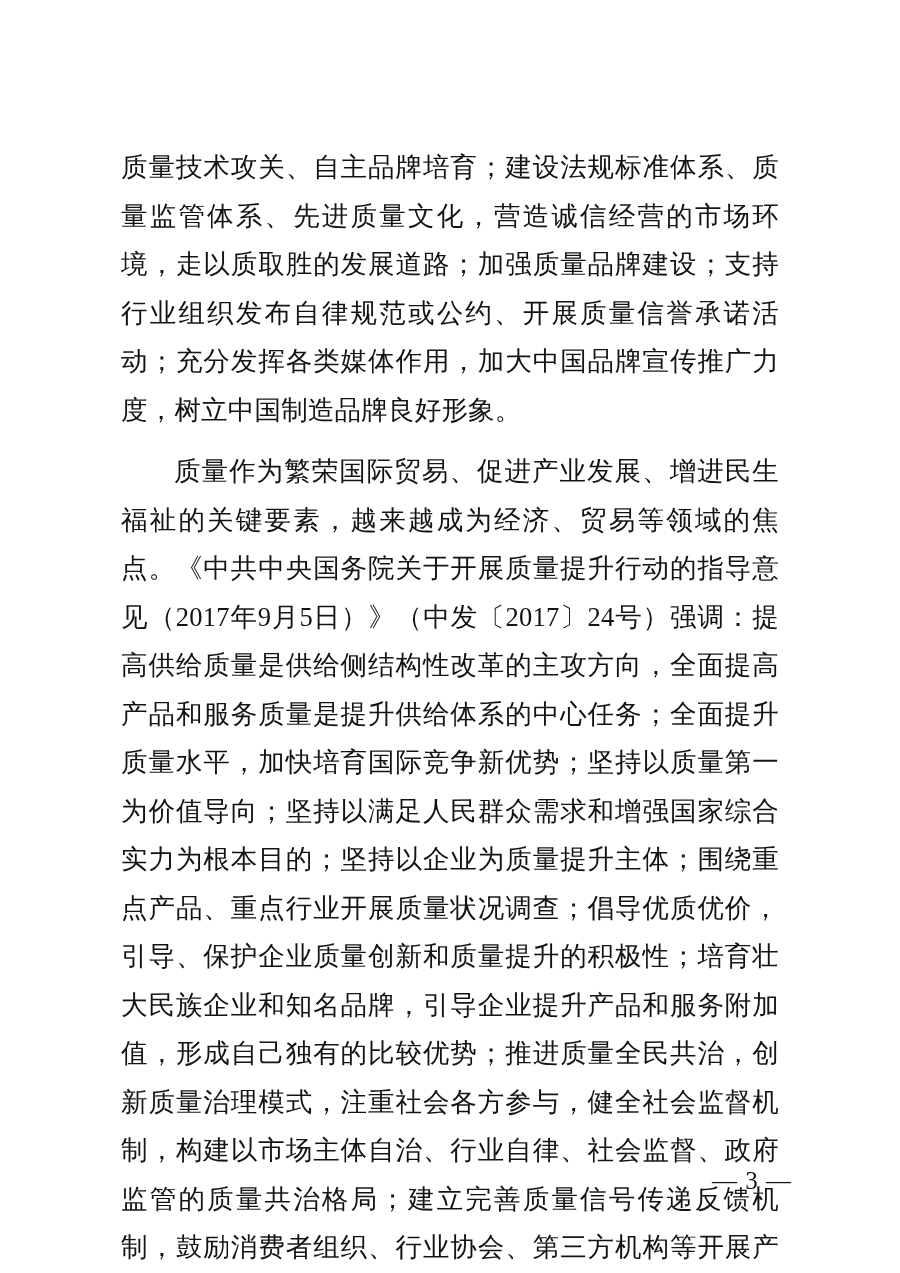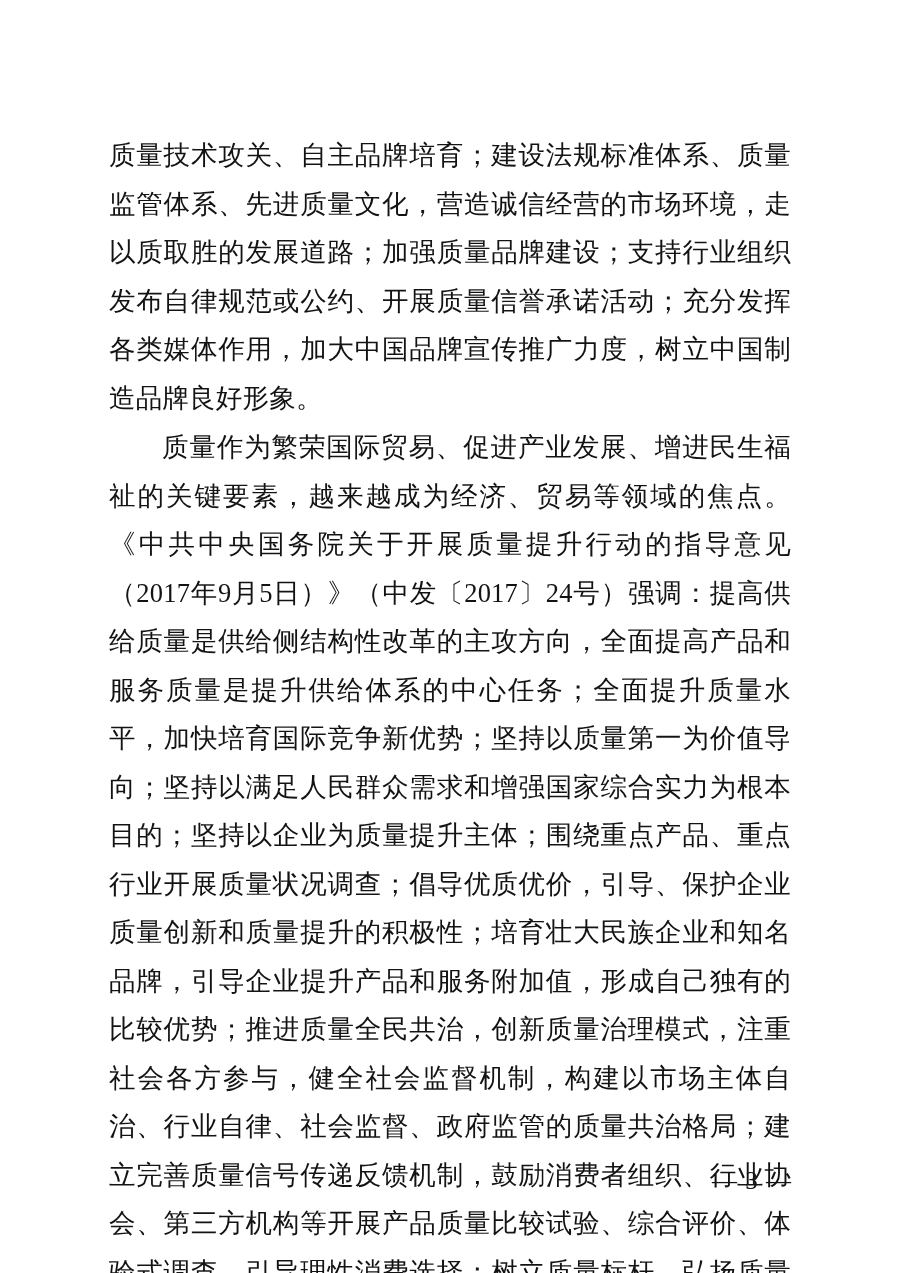--- a/index.html
+++ b/index.html
@@ -23,21 +23,21 @@
   }
   .body-text {
     font-size: 26.5px;
     line-height: 48.5px;
     text-align: justify;
     text-justify: inter-ideograph;
     letter-spacing: 0.2px;
     color: #131313;
   }
   .para {
-    margin: 1px;
+    margin: 13px;
     text-indent: 0;
   }
   .para + .para {
     margin-top: 0px;
   }
   .para.indented {
     text-indent: 2em;
   }
   .page-number {
     position: absolute;

